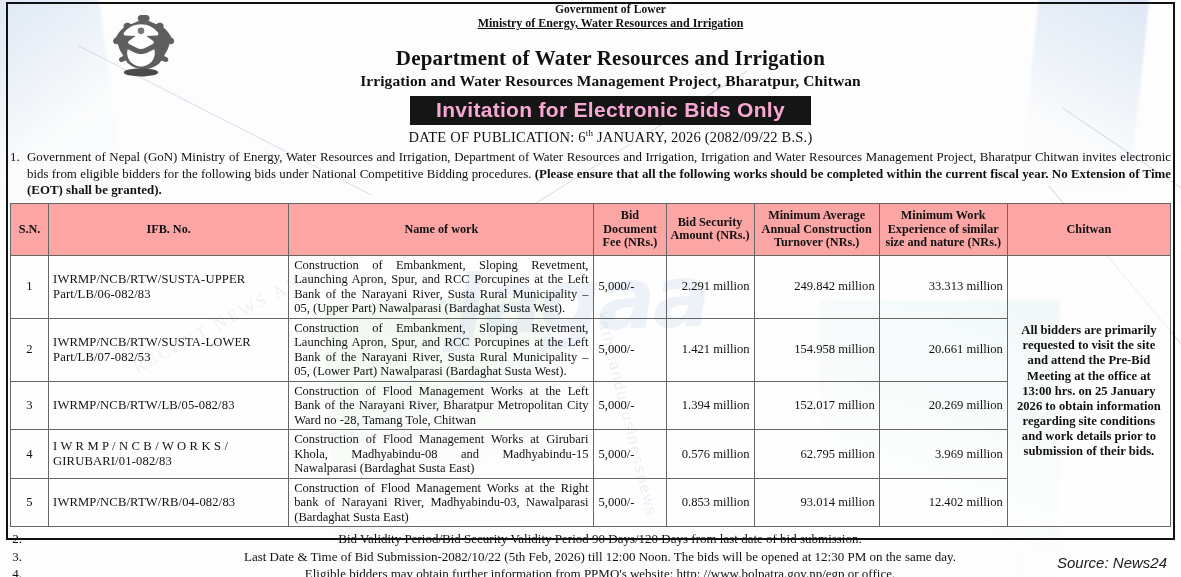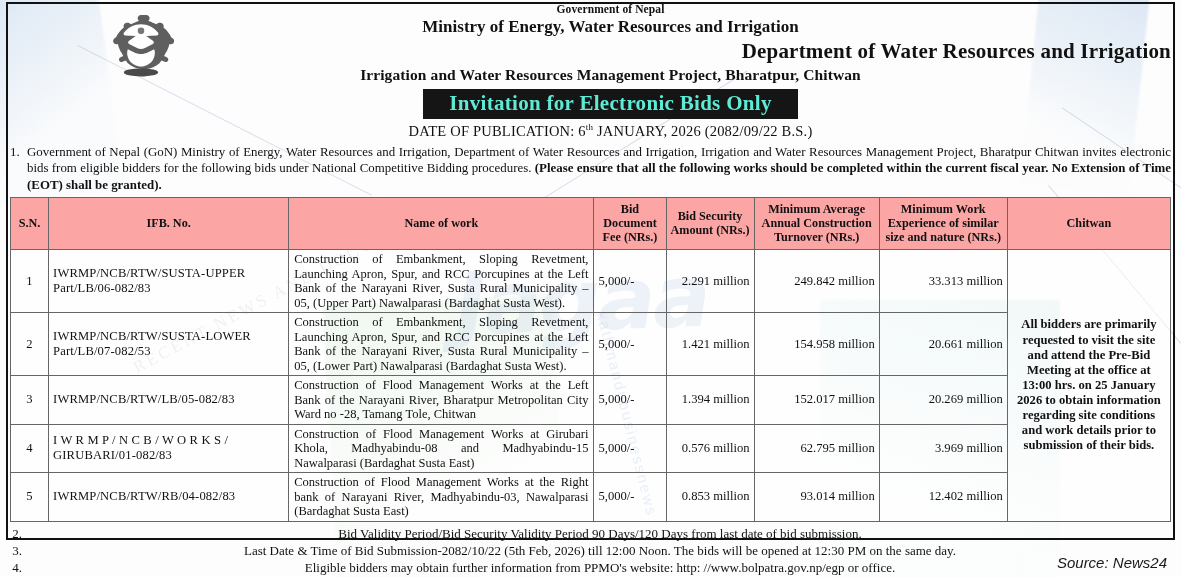--- a/index.html
+++ b/index.html
@@ -85,37 +85,37 @@
     width: 66px; height: 74px;
   }
   .hdr-lines { text-align: center; padding-left: 40px; }
   .l-gov {
     font-family: "Liberation Serif", serif;
     font-weight: bold; font-size: 11.5px; line-height: 1.15;
     letter-spacing: .1px;
   }
   .l-min {
     font-family: "Liberation Serif", serif;
-    font-weight: bold; font-size: 17px; line-height: 1.25;
+    font-weight: bold; font-size: 12px; line-height: 1.25; text-decoration: underline;
   }
   .l-dept {
     font-family: "Liberation Serif", serif;
     font-weight: bold; font-size: 21px; line-height: 1.25;
-    letter-spacing: .2px; margin-top: 1px; text-align: right;
+    letter-spacing: .2px; margin-top: 14px;
   }
   .l-proj {
     font-family: "Liberation Serif", serif;
     font-weight: bold; font-size: 15.5px; line-height: 1.3;
     letter-spacing: .1px;
   }
   .banner-row { text-align: center; margin-top: 4px; }
   #banner {
     display: inline-block;
-    background: #151515; color: #5eead4;
-    font-family: Liberation Serif, serif;
+    background: #151515; color: #f9a8d4;
+    font-family: Liberation Sans, sans-serif;
     font-weight: bold; font-size: 21px;
     padding: 2px 26px 3px 26px;
     letter-spacing: .3px;
   }
   .pubdate {
     text-align: center;
     font-family: "Liberation Serif", serif;
     font-size: 14.5px; margin-top: 3px; letter-spacing: .2px;
   }
   .pubdate sup { font-size: 9px; }
@@ -235,21 +235,21 @@
         </g>
         <g fill="#4a4a4a">
           <ellipse cx="50" cy="93" rx="26" ry="6"></ellipse>
         </g>
         <g fill="#777">
           <circle cx="50" cy="30" r="5"></circle>
         </g>
       </svg>
 
       <div class="hdr-lines">
-        <div class="l-gov">Government of Nepal</div>
+        <div class="l-gov">Government of Lower</div>
         <div class="l-min">Ministry of Energy, Water Resources and Irrigation</div>
         <div class="l-dept">Department of Water Resources and Irrigation</div>
         <div class="l-proj">Irrigation and Water Resources Management Project, Bharatpur, Chitwan</div>
 
         <div class="banner-row">
           <span id="banner">Invitation for Electronic Bids Only</span>
         </div>
 
         <div class="pubdate"><span>DATE OF PUBLICATION: 6</span><sup>th</sup><span> JANUARY, 2026 (2082/09/22 B.S.)</span></div>
       </div>

